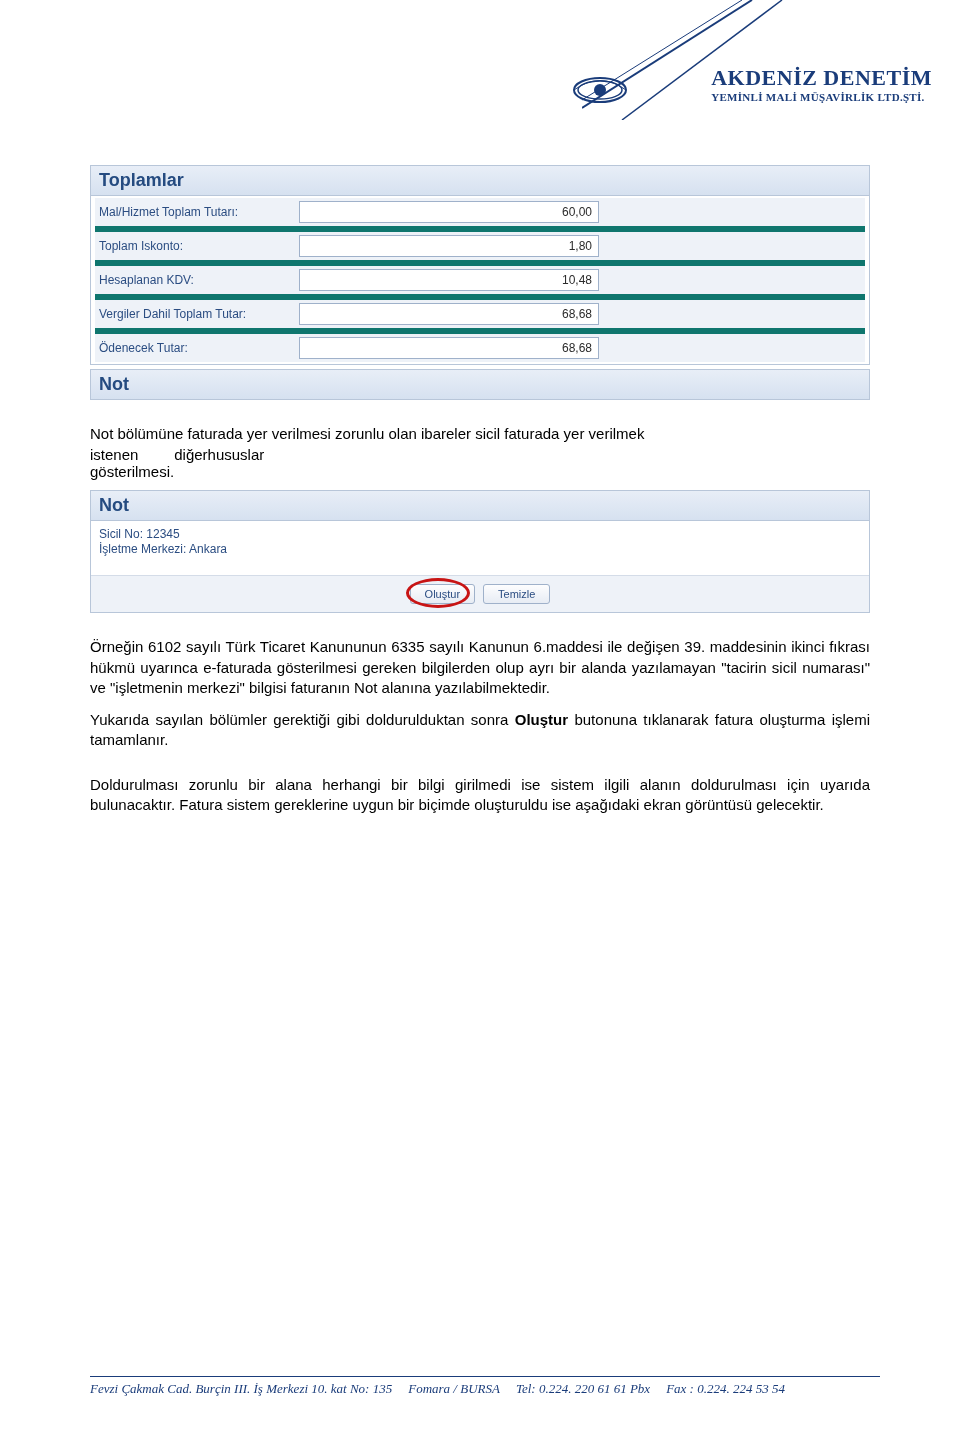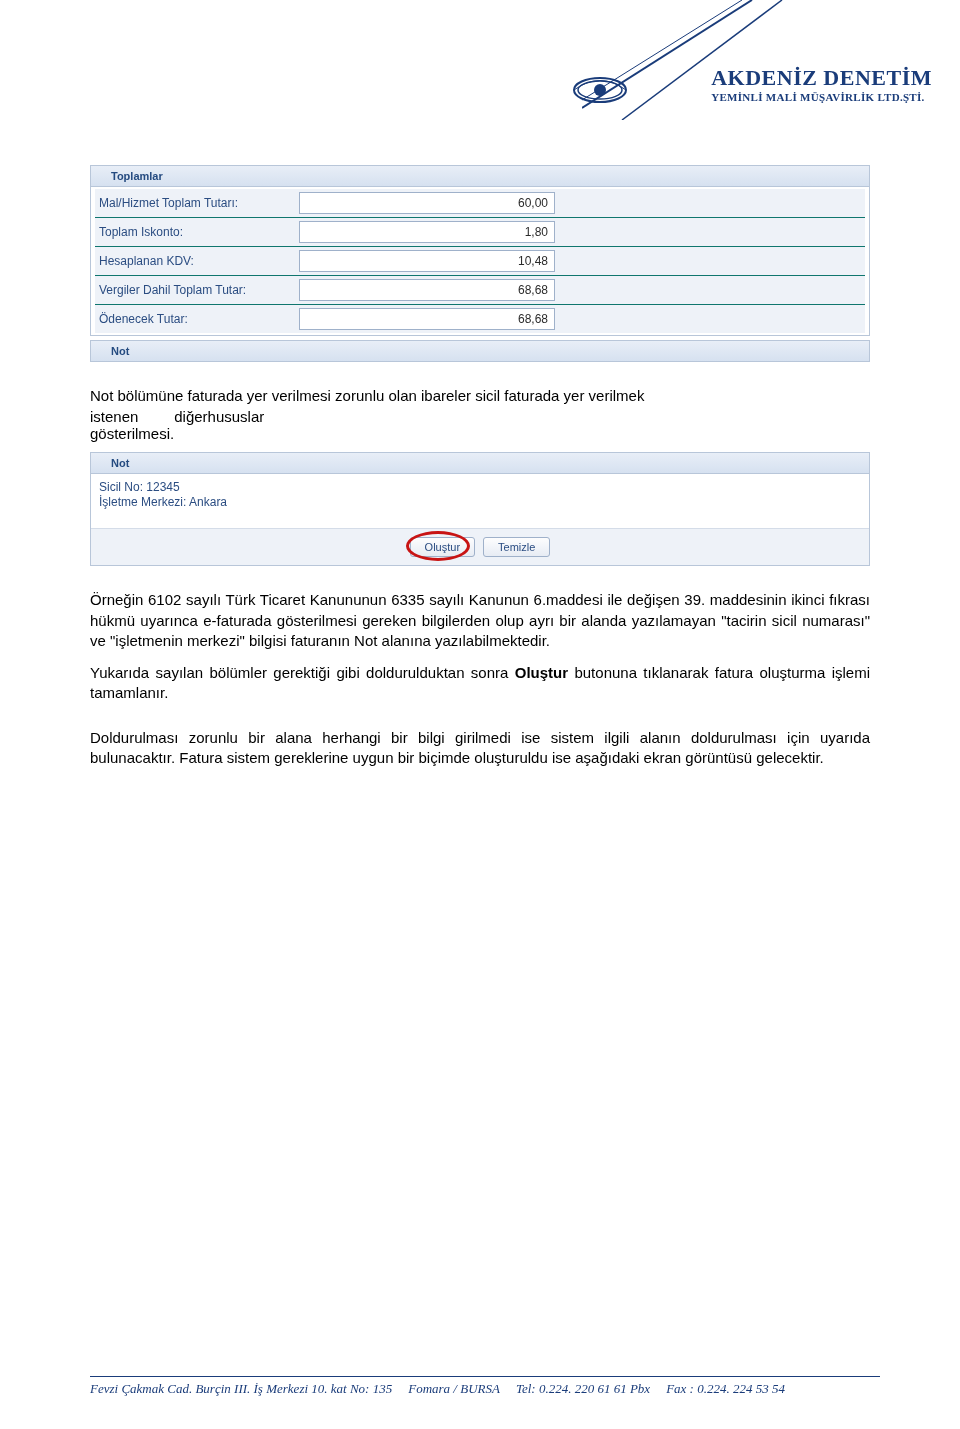--- a/index.html
+++ b/index.html
@@ -65,40 +65,40 @@
   .panel {
     border: 1px solid #b8c6d9;
     font-size: 12px;
     color: #254b80;
     background: #fff;
     margin-bottom: 4px;
   }
   .panel-head {
     background: linear-gradient(#e8eef7,#d6e1f0);
     border-bottom: 1px solid #b8c6d9;
-    padding: 4px 20px;
+    padding: 4px 8px;
     font-weight: bold;
-    font-size: 11px;
+    font-size: 18px;
   }
   .panel-body { padding: 2px 4px; }
   .form-row {
     display: flex;
     align-items: center;
     padding: 3px 4px;
     background: #eef2f8;
-    border-bottom: 1px solid #0f766e;
+    border-bottom: 6px solid #0f766e;
   }
   .form-row:last-child { border-bottom: none; }
   .form-label {
     flex: 0 0 200px;
     color: #2b4d82;
     font-size: 12px;
   }
   .form-input {
-    width: 256px;
+    width: 300px;
     border: 1px solid #9fb1ca;
     background: #fff;
     color: #2b2b2b;
     font-size: 12px;
     padding: 3px 6px;
     text-align: right;
   }
 
   
   .para {

